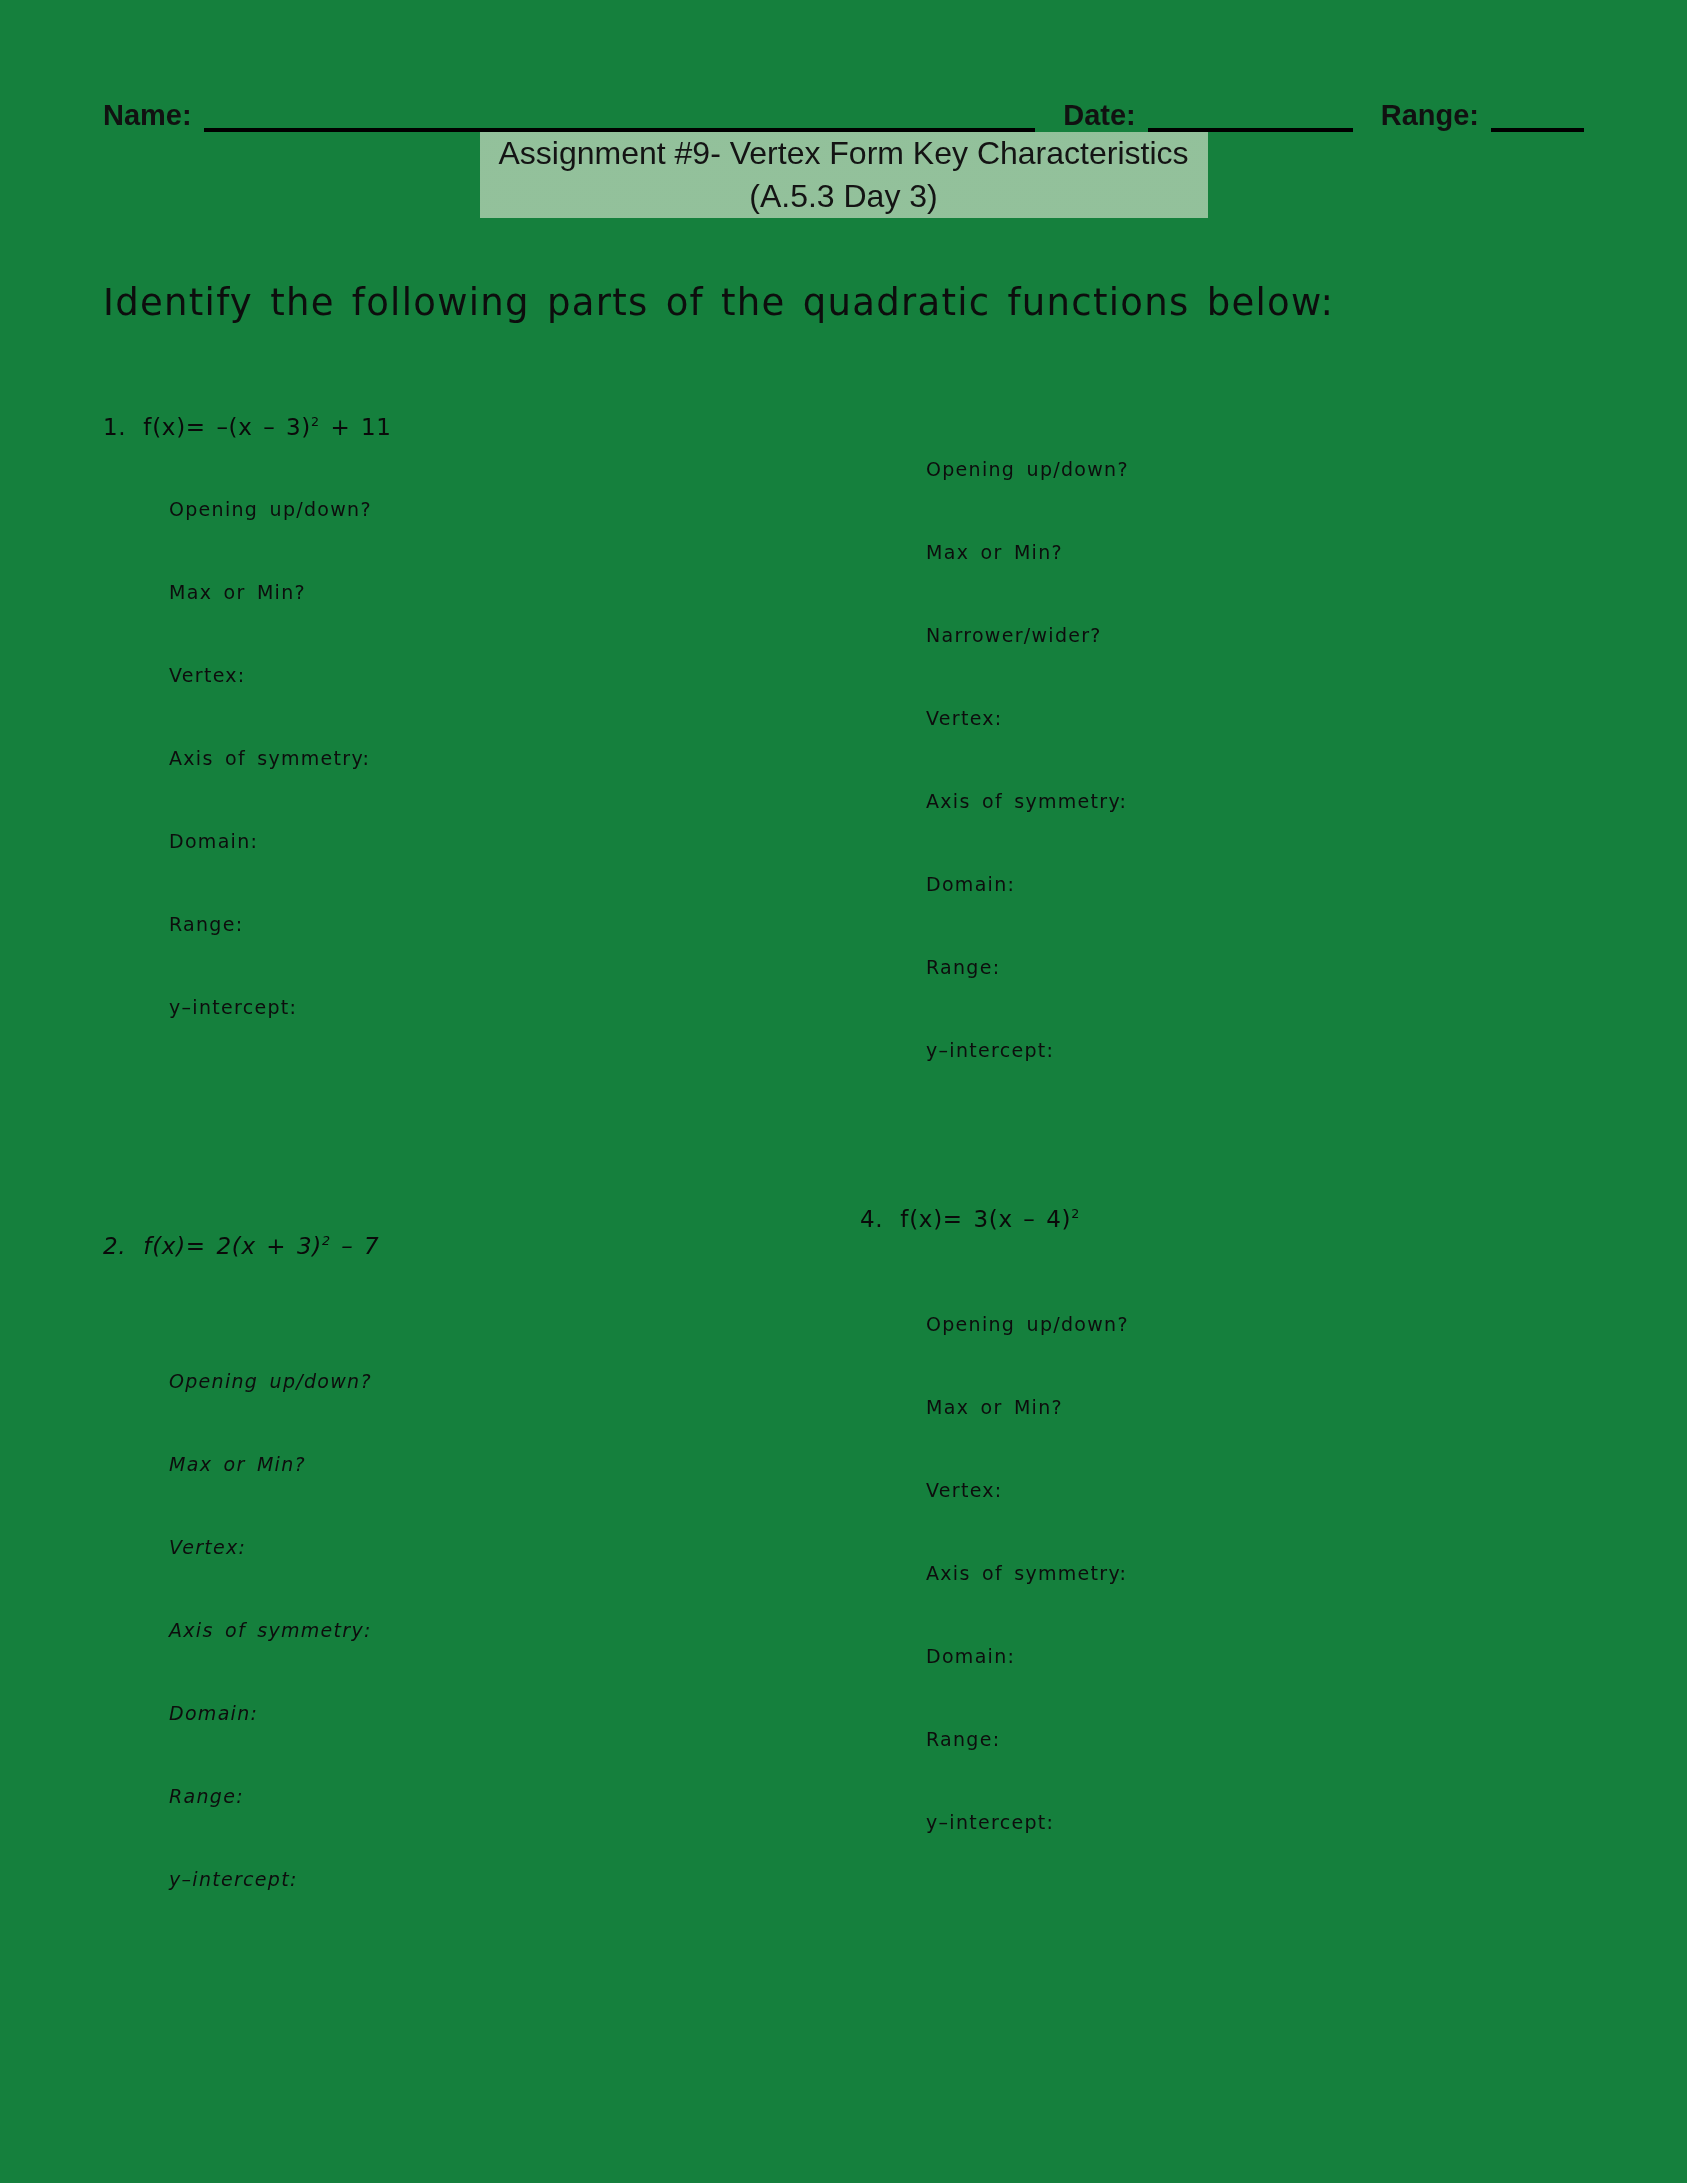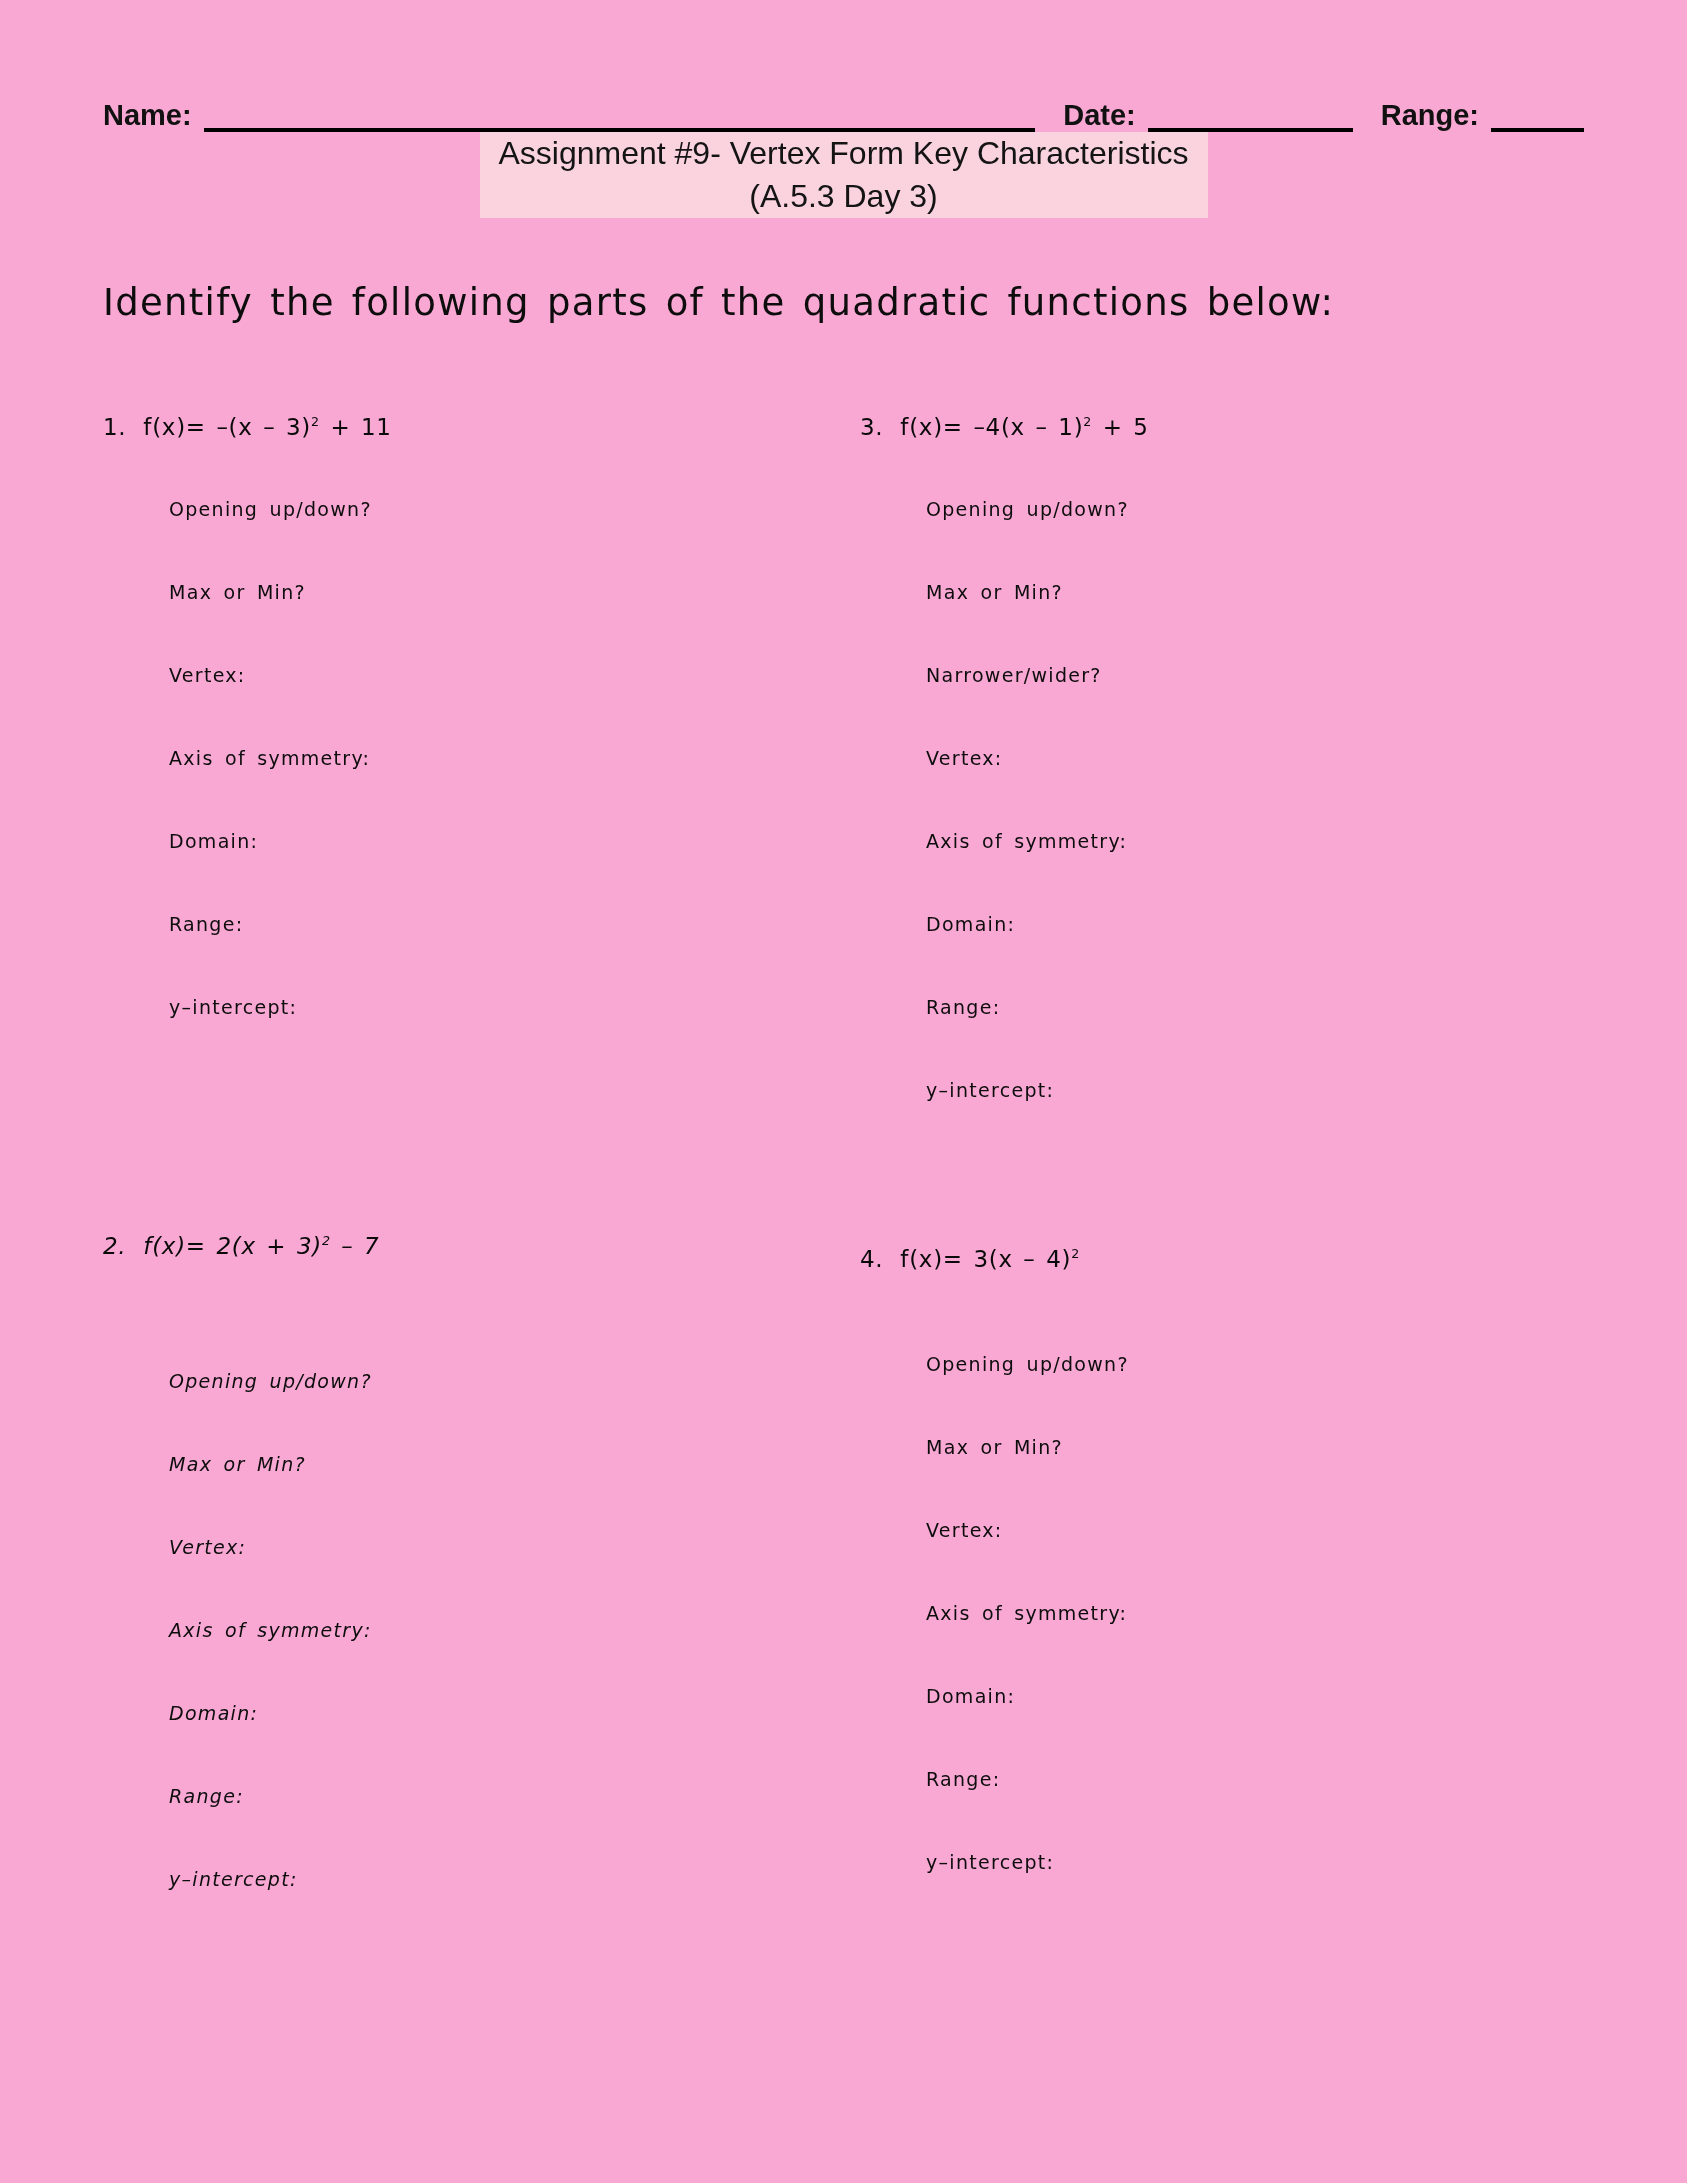--- a/index.html
+++ b/index.html
@@ -1,21 +1,21 @@
 <!DOCTYPE html>
 <html style="font-size:10.6px"><head>
 <meta charset="utf-8">
 <style>
   * { box-sizing: border-box; }
   html, body { margin: 0; padding: 0; background: #ffffff; }
   .page {
     position: relative;
     width: 1687px;
     height: 2183px;
-    background: #f9a8d4;
+    background: #15803d;
     color: #111111;
     padding: 99px 103px 2px 103px;
     font-family: "DejaVu Sans", sans-serif;
     overflow: hidden;
   }
 
   
   .header-line {
     display: flex;
     align-items: flex-end;
@@ -149,23 +149,20 @@
           <div class="prompt">Range:</div>
           <div class="prompt">y–intercept:</div>
         </div>
       </div>
 
     </div>
 
     <div class="col col-right">
 
       <div class="problem problem-3">
-        <div class="expr-line">
-          <span class="pnum">3.</span><span>f(x)= –4(x – 1)</span><sup>2</sup><span> + 5</span>
-        </div>
         <div class="prompts">
           <div class="prompt">Opening up/down?</div>
           <div class="prompt">Max or Min?</div>
           <div class="prompt">Narrower/wider?</div>
           <div class="prompt">Vertex:</div>
           <div class="prompt">Axis of symmetry:</div>
           <div class="prompt">Domain:</div>
           <div class="prompt">Range:</div>
           <div class="prompt">y–intercept:</div>
         </div>

